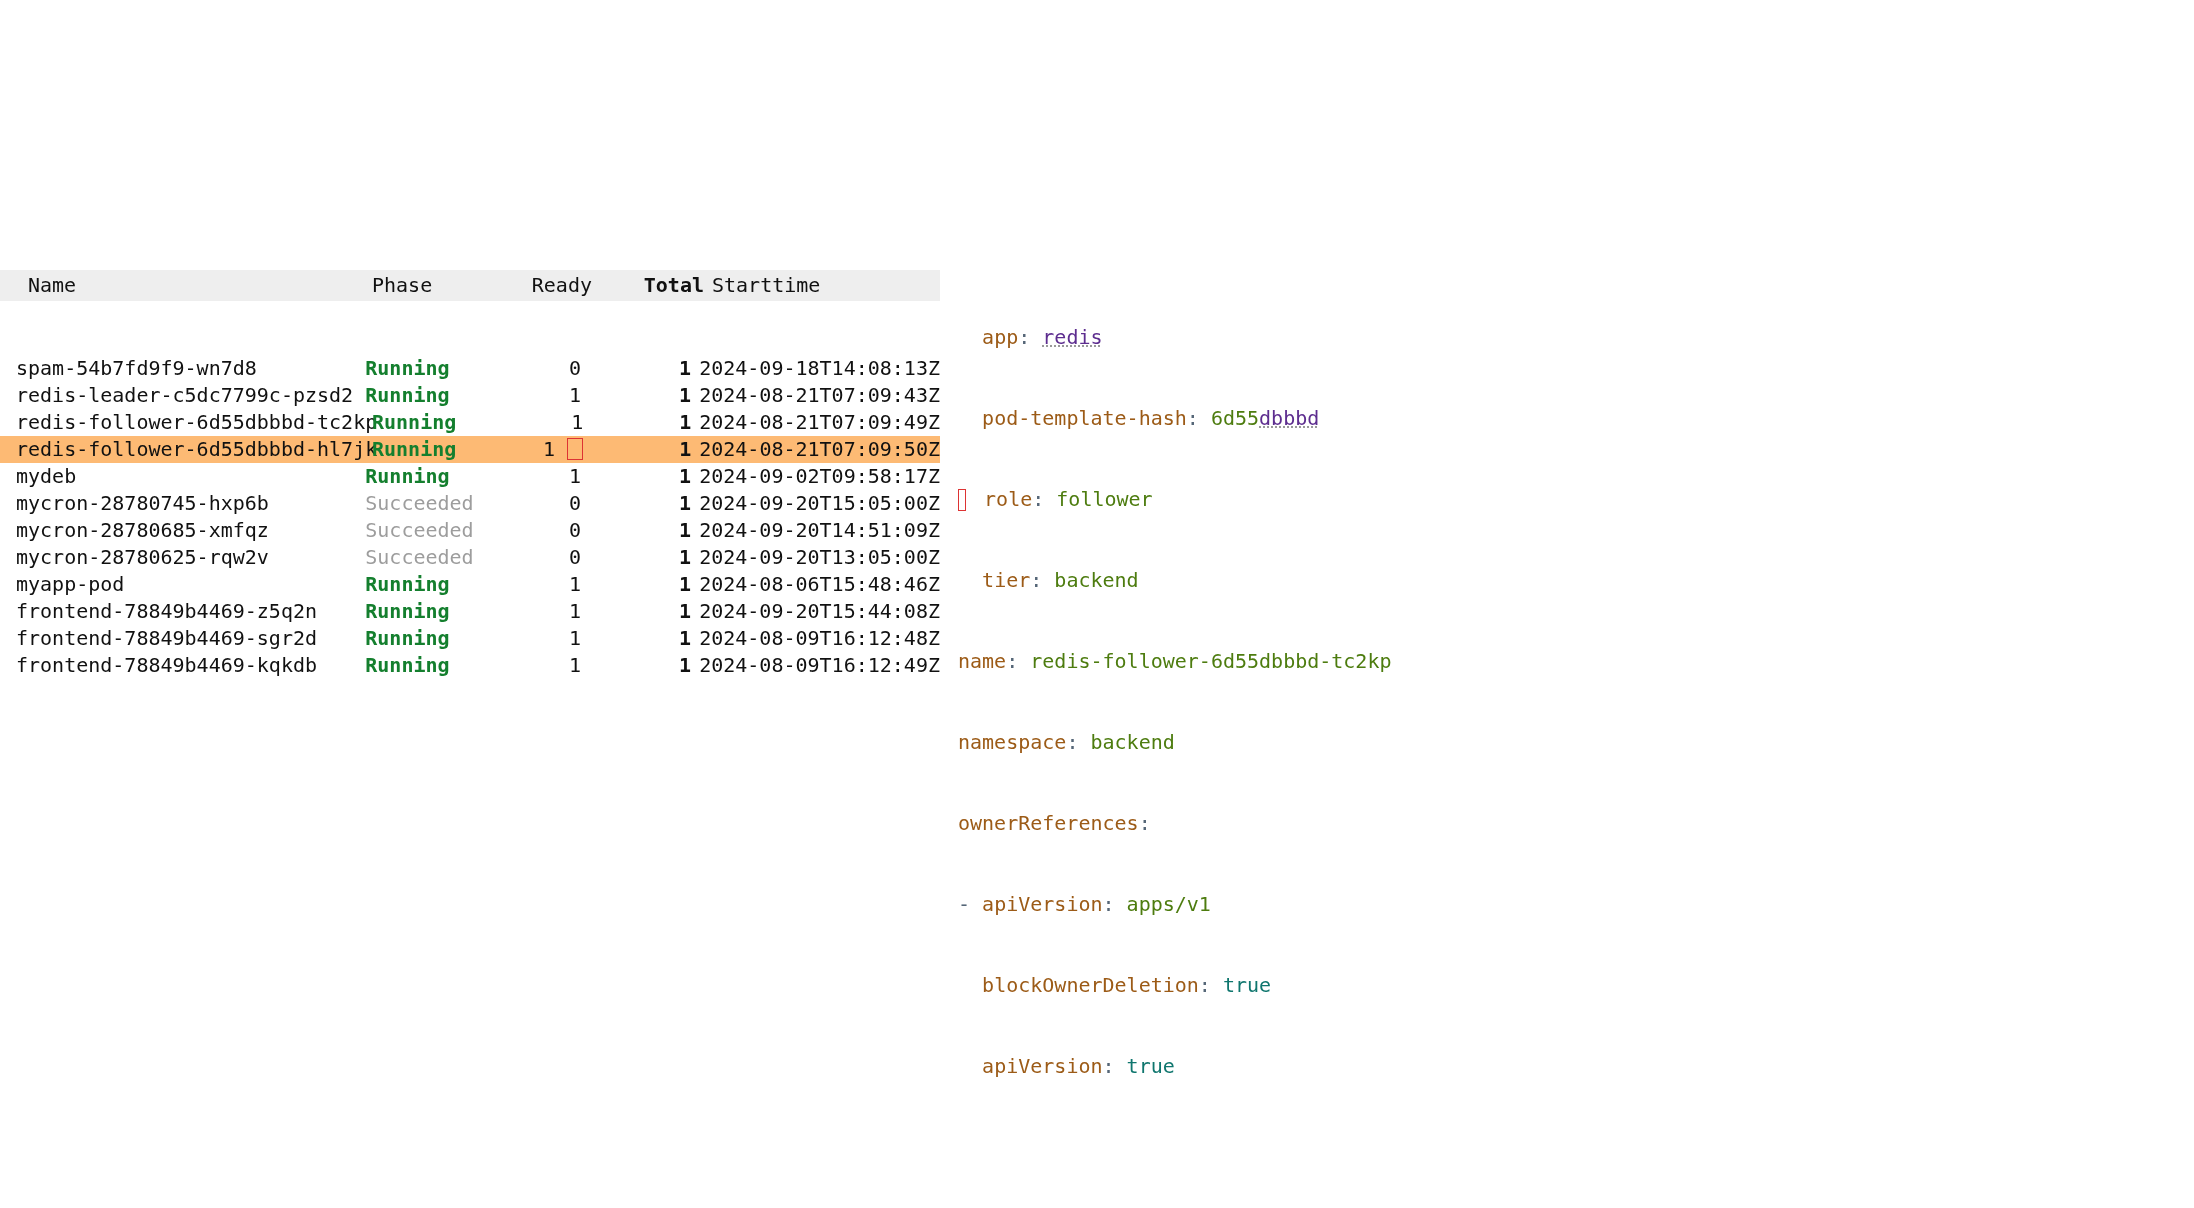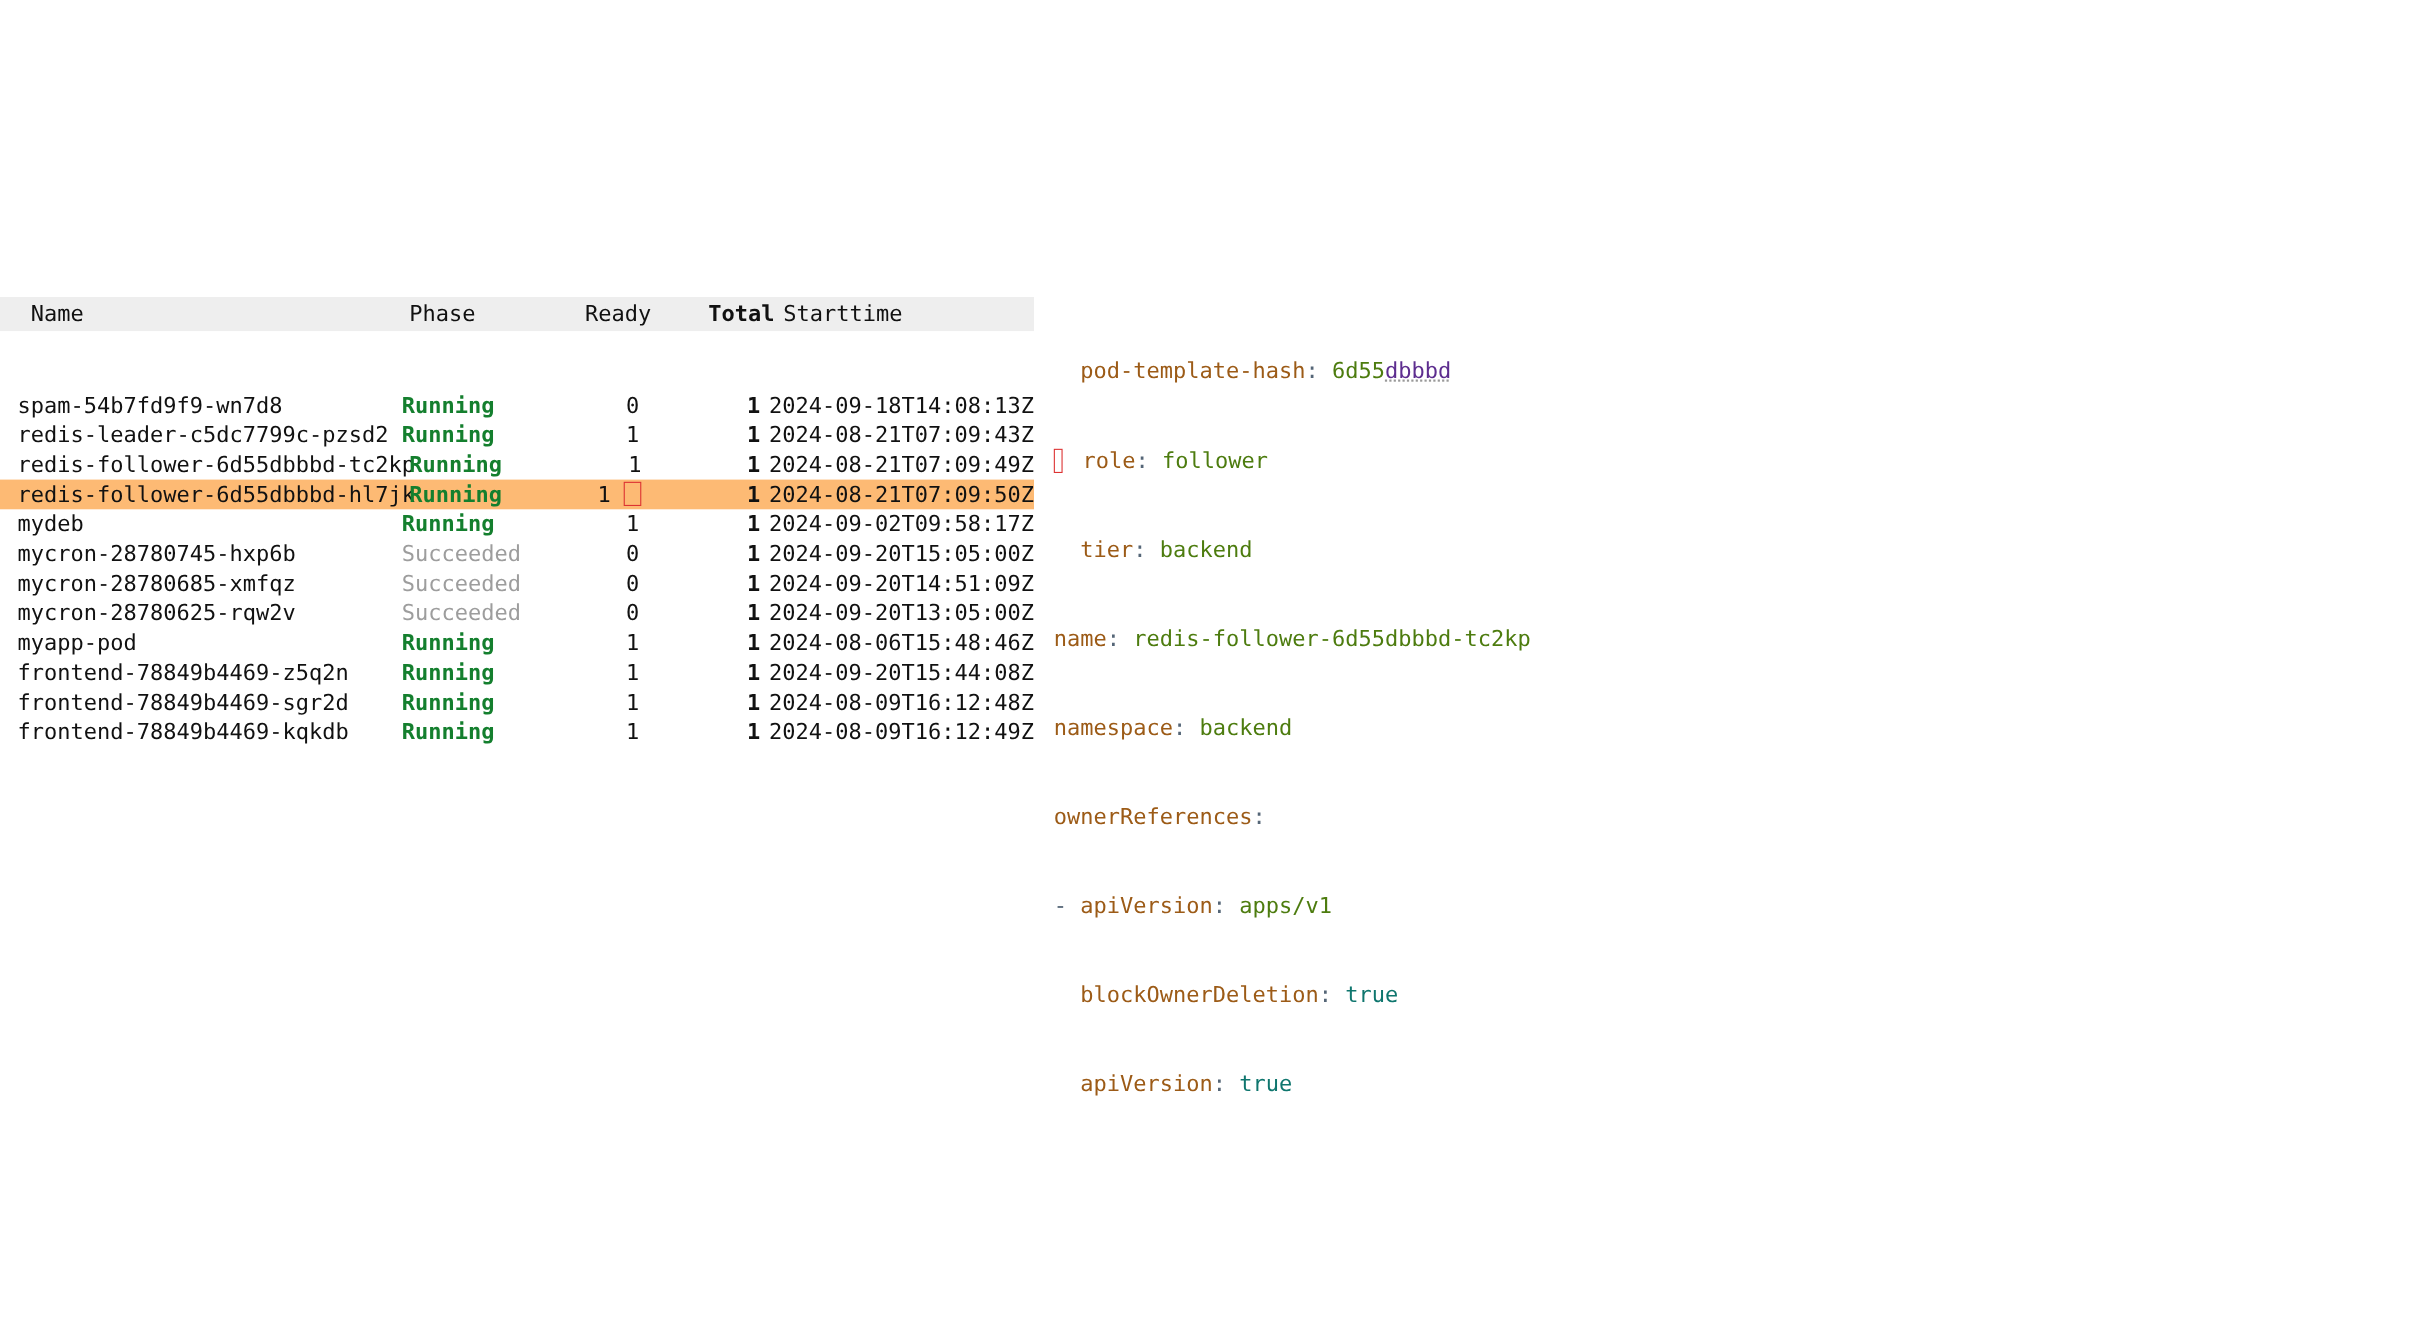--- a/index.html
+++ b/index.html
@@ -59,20 +59,21 @@
         <div class="col-ready">Ready</div>
         <div class="col-total">Total</div>
         <div class="col-start">Starttime</div>
       </div>
       <div class="rows" id="pod-rows"><div class="row"><div class="col-name">spam-54b7fd9f9-wn7d8</div><div class="col-phase phase-run">Running</div><div class="col-ready">0</div><div class="col-total">1</div><div class="col-start">2024-09-18T14:08:13Z</div></div><div class="row"><div class="col-name">redis-leader-c5dc7799c-pzsd2</div><div class="col-phase phase-run">Running</div><div class="col-ready">1</div><div class="col-total">1</div><div class="col-start">2024-08-21T07:09:43Z</div></div><div class="row"><div class="col-name">redis-follower-6d55dbbbd-tc2kp</div><div class="col-phase phase-run">Running</div><div class="col-ready">1</div><div class="col-total">1</div><div class="col-start">2024-08-21T07:09:49Z</div></div><div class="row selected"><div class="col-name">redis-follower-6d55dbbbd-hl7jk</div><div class="col-phase phase-run">Running</div><div class="col-ready">1 <span class="cursor-box">&nbsp;</span></div><div class="col-total">1</div><div class="col-start">2024-08-21T07:09:50Z</div></div><div class="row"><div class="col-name">mydeb</div><div class="col-phase phase-run">Running</div><div class="col-ready">1</div><div class="col-total">1</div><div class="col-start">2024-09-02T09:58:17Z</div></div><div class="row"><div class="col-name">mycron-28780745-hxp6b</div><div class="col-phase phase-suc">Succeeded</div><div class="col-ready">0</div><div class="col-total">1</div><div class="col-start">2024-09-20T15:05:00Z</div></div><div class="row"><div class="col-name">mycron-28780685-xmfqz</div><div class="col-phase phase-suc">Succeeded</div><div class="col-ready">0</div><div class="col-total">1</div><div class="col-start">2024-09-20T14:51:09Z</div></div><div class="row"><div class="col-name">mycron-28780625-rqw2v</div><div class="col-phase phase-suc">Succeeded</div><div class="col-ready">0</div><div class="col-total">1</div><div class="col-start">2024-09-20T13:05:00Z</div></div><div class="row"><div class="col-name">myapp-pod</div><div class="col-phase phase-run">Running</div><div class="col-ready">1</div><div class="col-total">1</div><div class="col-start">2024-08-06T15:48:46Z</div></div><div class="row"><div class="col-name">frontend-78849b4469-z5q2n</div><div class="col-phase phase-run">Running</div><div class="col-ready">1</div><div class="col-total">1</div><div class="col-start">2024-09-20T15:44:08Z</div></div><div class="row"><div class="col-name">frontend-78849b4469-sgr2d</div><div class="col-phase phase-run">Running</div><div class="col-ready">1</div><div class="col-total">1</div><div class="col-start">2024-08-09T16:12:48Z</div></div><div class="row"><div class="col-name">frontend-78849b4469-kqkdb</div><div class="col-phase phase-run">Running</div><div class="col-ready">1</div><div class="col-total">1</div><div class="col-start">2024-08-09T16:12:49Z</div></div></div>
     </div>
 
     
     <div class="right-pane">
       <div class="yaml">
+        <div>  <span class="ykey">app</span><span class="ysp">: </span><span class="yref">redis</span></div>
         <div>  <span class="ykey">pod-template-hash</span><span class="ysp">: </span><span class="ystr">6d55</span><span class="yref">dbbbd</span></div>
         <div><span class="side-cursor"></span> <span class="ykey">role</span><span class="ysp">: </span><span class="ystr">follower</span></div>
         <div>  <span class="ykey">tier</span><span class="ysp">: </span><span class="ystr">backend</span></div>
         <div><span class="ykey">name</span><span class="ysp">: </span><span class="ystr">redis-follower-6d55dbbbd-tc2kp</span></div>
         <div><span class="ykey">namespace</span><span class="ysp">: </span><span class="ystr">backend</span></div>
         <div><span class="ykey">ownerReferences</span><span class="ysp">:</span></div>
         <div><span class="ysp">- </span><span class="ykey">apiVersion</span><span class="ysp">: </span><span class="ystr">apps/v1</span></div>
         <div>  <span class="ykey">blockOwnerDeletion</span><span class="ysp">: </span><span class="ytrue">true</span></div>
         <div>  <span class="ykey">apiVersion</span><span class="ysp">: </span><span class="ytrue">true</span></div>
         

